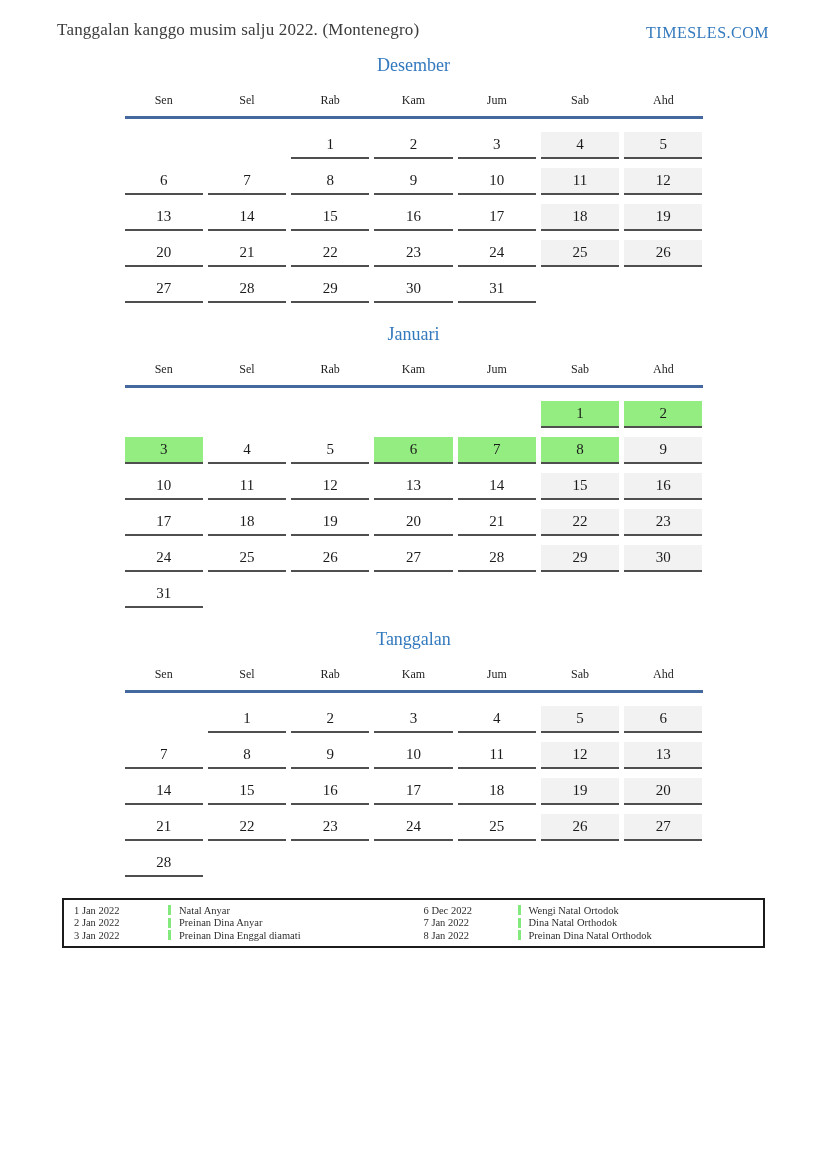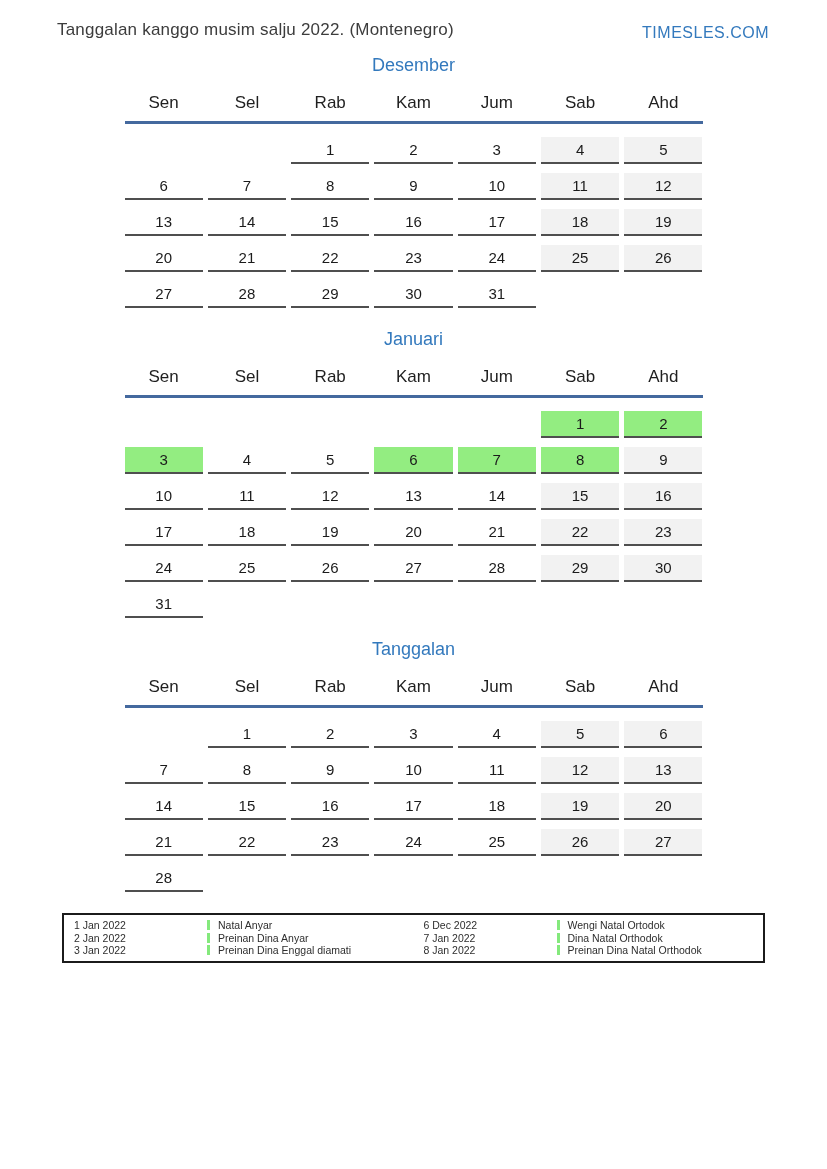--- a/index.html
+++ b/index.html
@@ -9,21 +9,21 @@
     --holiday-bar: #84e97c;
     --weekend: #f2f2f2;
     --cellborder: #4f4f4f;
   }
   * { margin: 0; padding: 0; box-sizing: border-box; }
   html, body { background: #ffffff; }
   .page {
     width: 827px; height: 1169px;
     margin: 0 auto;
     background: #ffffff;
-    font-family: Liberation Sans, sans-serif;
+    font-family: Liberation Serif, serif;
     position: relative;
     overflow: hidden;
   }
   .header {
     display: flex;
     justify-content: space-between;
     align-items: flex-start;
     padding: 20px 58px 0 57px;
   }
   .title {
@@ -47,21 +47,21 @@
     font-weight: 400;
     color: var(--accent);
     line-height: 21px;
     margin-bottom: 17px;
   }
   .day-names {
     display: grid;
     grid-template-columns: repeat(7, 1fr);
     column-gap: 5px;
     text-align: center;
-    font-size: 17px;
+    font-size: 12px;
     color: #1f1f1f;
     padding-bottom: 8px;
     border-bottom: 3px solid var(--divider);
   }
   .grid {
     display: grid;
     grid-template-columns: repeat(7, 1fr);
     column-gap: 5px;
     row-gap: 9px;
     padding-top: 13px;
@@ -86,21 +86,21 @@
     grid-template-columns: 1fr 1fr;
     padding: 4px 0;
   }
   .legend-row {
     display: flex;
     align-items: center;
     height: 12.6px;
     font-size: 10.5px;
     color: #2e2e2e;
   }
-  .legend-date { width: 143px; padding-left: 10px; white-space: nowrap; }
+  .legend-date { width: 104px; padding-left: 10px; white-space: nowrap; }
   .legend-bar {
     width: 3px; height: 10px;
     background: var(--holiday-bar);
     margin-right: 8px;
     flex: 0 0 auto;
   }
   .legend-label { white-space: nowrap; }
 </style>
 </head>
 <body>

